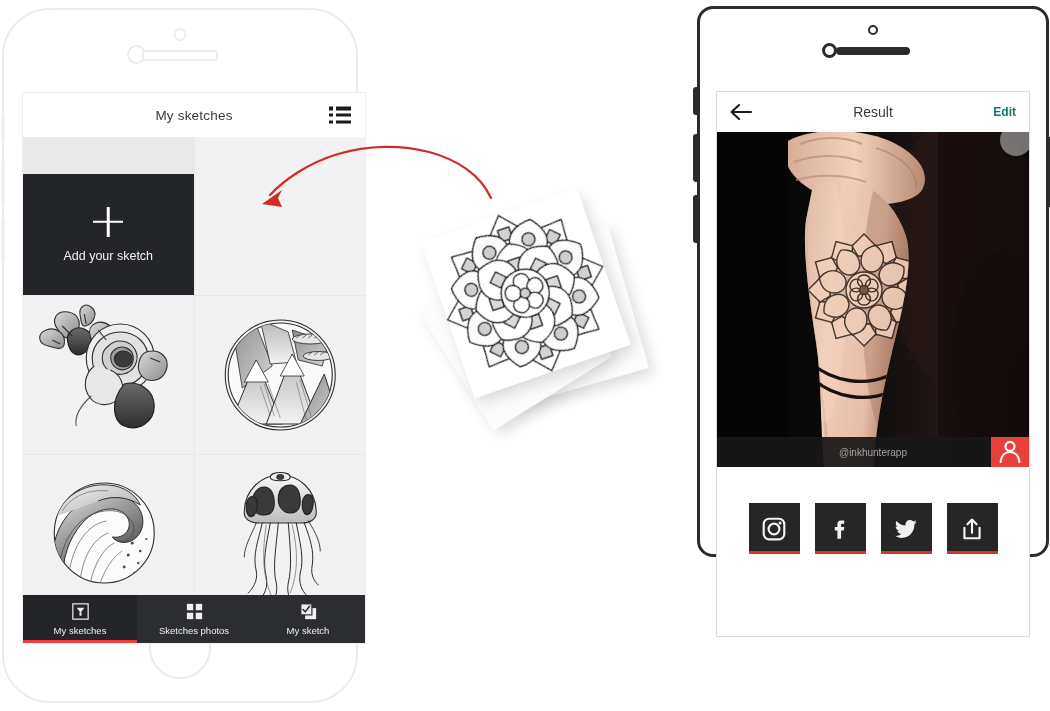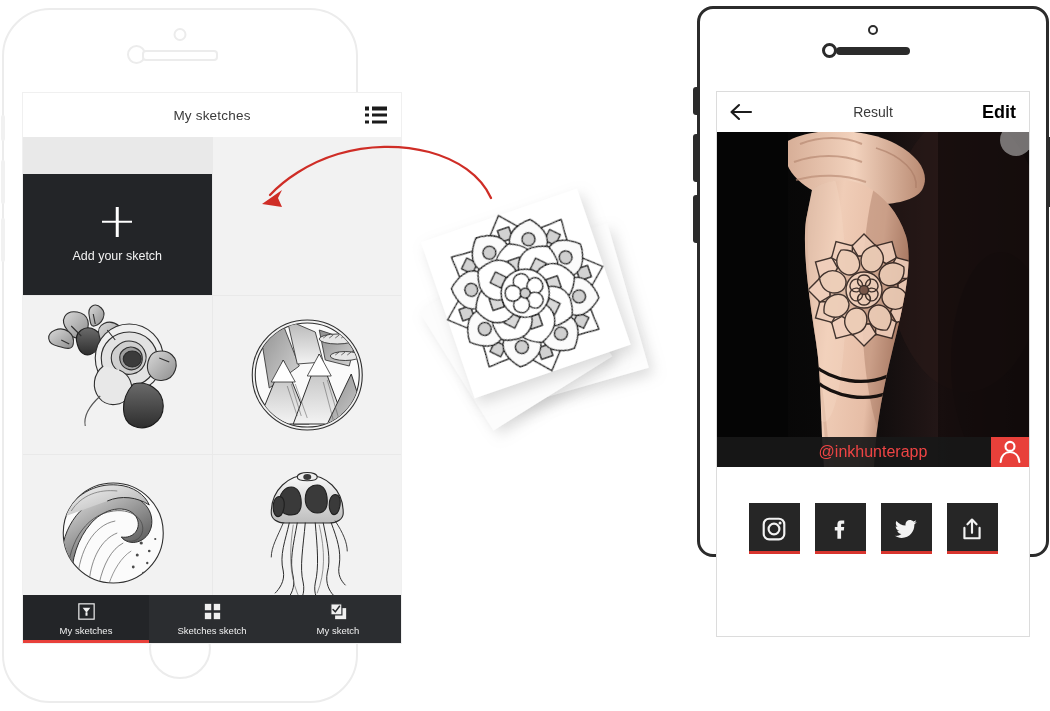--- a/index.html
+++ b/index.html
@@ -23,21 +23,21 @@
   .pl-sensor{position:absolute;left:50%;top:18px;transform:translateX(-50%);
     width:9px;height:9px;border-radius:50%;border:2px solid #ececec;background:#fff;}
   .pl-home{position:absolute;left:50%;bottom:22px;transform:translateX(-50%);
     width:58px;height:58px;border-radius:50%;border:2px solid #ececec;background:#fff;}
   .pl-btn{position:absolute;left:-3px;background:#f1f1f1;border-radius:3px;width:4px;}
   .pl-btn.b1{top:105px;height:26px;}
   .pl-btn.b2{top:150px;height:44px;}
   .pl-btn.b3{top:208px;height:44px;}
 
   .screen-left{
-    position:absolute;left:18px;top:82px;width:380px;height:552px;
+    position:absolute;left:18px;top:82px;width:344px;height:552px;
     background:#eab308;overflow:hidden;border:1px solid #f0f0f0;box-sizing:border-box;
   }
 
   .ls-header{height:44px;background:#fff;position:relative;display:flex;align-items:center;justify-content:center;}
   .ls-title{font-size:13.5px;color:#3a3a3a;letter-spacing:.2px;}
   .ls-listicon{position:absolute;right:14px;top:50%;transform:translateY(-50%);
     width:22px;height:17px;display:flex;flex-direction:column;justify-content:space-between;}
   .ls-listicon .row{display:flex;align-items:center;gap:3px;}
   .ls-listicon .dot{width:3.5px;height:3.5px;background:#1b1b1b;}
   .ls-listicon .bar{flex:1;height:3.5px;background:#1b1b1b;}
@@ -81,27 +81,27 @@
   .pr-btn.r1{position:absolute;right:-7px;left:auto;top:128px;height:70px;border-radius:0 3px 3px 0;}
 
   .screen-right{
     position:absolute;left:16px;top:82px;width:314px;height:546px;
     background:#fff;overflow:hidden;border:1px solid #dcdcdc;box-sizing:border-box;
   }
   .rs-header{height:40px;background:#fff;position:relative;display:flex;align-items:center;justify-content:center;}
   .rs-title{font-size:14px;color:#3a3a3a;}
   .rs-back{position:absolute;left:12px;top:50%;transform:translateY(-50%);width:24px;height:20px;}
   .rs-edit{position:absolute;right:13px;top:50%;transform:translateY(-50%);
-    font-size:18px;color:#000000;font-weight:bold;}
+    font-size:12px;color:#0f766e;font-weight:bold;}
 
   .photo{position:relative;height:335px;width:100%;overflow:hidden;background:#0a0a0a;}
   .photo svg{position:absolute;inset:0;width:100%;height:100%;}
   .wm-bar{position:absolute;left:0;bottom:0;width:100%;height:30px;background:rgba(24,24,24,.93);
     display:flex;align-items:center;justify-content:center;}
-  .wm-text{font-size:16px;color:#ef4444;}
+  .wm-text{font-size:10px;color:#a3a3a3;}
   .wm-btn{position:absolute;right:0;top:0;width:38px;height:30px;background:#e8403a;
     display:flex;align-items:center;justify-content:center;}
 
   .share-row{display:flex;align-items:center;justify-content:center;gap:15px;padding-top:36px;background:#fff;}
   .sbtn{width:51px;height:51px;background:#262626;position:relative;display:flex;align-items:center;justify-content:center;}
   .sbtn:after{content:"";position:absolute;left:0;bottom:0;width:100%;height:3px;background:#d8352e;}
   .sbtn svg{width:26px;height:26px;}
 
   
   .papers{position:absolute;left:404px;top:150px;width:290px;height:300px;}
@@ -309,21 +309,21 @@
 
         <div class="navtab">
           <div class="navico">
             <svg viewBox="0 0 20 20" xmlns="http://www.w3.org/2000/svg" fill="#f0f0f0">
               <rect x="1" y="1" width="7.5" height="7.5"></rect>
                 <rect x="11.5" y="1" width="7.5" height="7.5"></rect>
               <rect x="1" y="11.5" width="7.5" height="7.5"></rect>
                 <rect x="11.5" y="11.5" width="7.5" height="7.5"></rect>
             </svg>
           </div>
-          <div class="nlabel">Sketches sketch</div>
+          <div class="nlabel">Sketches photos</div>
         </div>
 
         <div class="navtab">
           <div class="navico">
             <svg viewBox="0 0 20 20" xmlns="http://www.w3.org/2000/svg">
               <rect x="6" y="6" width="13" height="13" fill="#f0f0f0"></rect>
               <rect x="1" y="1" width="13" height="13" fill="#f0f0f0" stroke="#2b2d30" stroke-width="1.4"></rect>
               <path d="M3.6 7.6 L6.2 10.4 L11.2 3.8" fill="none" stroke="#2b2d30" stroke-width="1.8" stroke-linecap="round" stroke-linejoin="round"></path>
             </svg>
           </div>

